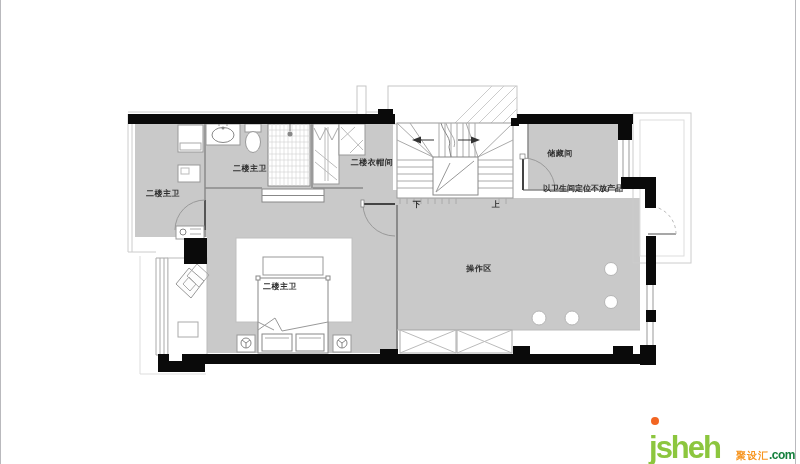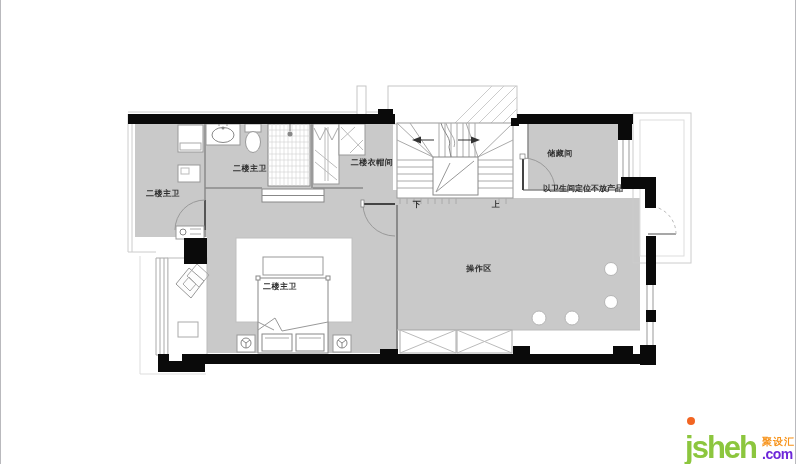--- a/index.html
+++ b/index.html
@@ -11,23 +11,23 @@
   .whitepatch{position:absolute;background:#ffffff;}
   svg.linework{position:absolute;left:0;top:0;width:800px;height:464px;}
   .label{position:absolute;font-size:8px;font-weight:bold;color:#2e2e2e;
          text-align:center;white-space:nowrap;letter-spacing:.5px;line-height:1.15;}
   .label.small{font-size:8px;letter-spacing:0;margin-top:24px;}
   
   .logo{position:absolute;right:5px;bottom:3px;display:flex;align-items:flex-end;}
   .logo-main{position:relative;color:#8cc63e;font-weight:bold;font-size:31px;line-height:.85;
              letter-spacing:-2px;font-family:"Liberation Sans",sans-serif;margin-top:14px;}
   .jdot{position:absolute;left:2px;top:-4px;width:8px;height:8px;border-radius:50%;background:#f26522;}
-  .logo-col{display:flex;flex-direction:column;align-items:flex-start;margin-left:6px;line-height:1;}
+  .logo-col{display:flex;flex-direction:row;align-items:flex-end;margin-left:16px;line-height:1;}
   .logo-cn{color:#f7941d;font-weight:bold;font-size:10px;letter-spacing:1px;}
-  .logo-tld{color:#6d28d9;font-weight:bold;font-size:14px;letter-spacing:-.5px;}
+  .logo-tld{color:#15803d;font-weight:bold;font-size:12px;letter-spacing:-.5px;}
 </style>
 </head>
 <body>
 
 <div id="canvas">
 
   <div class="edge" style="left:0;"></div>
   <div class="edge" style="left:795px;"></div>
 
   <div class="floor" style="left:135px;top:124px;width:70px;height:113px;"></div>

